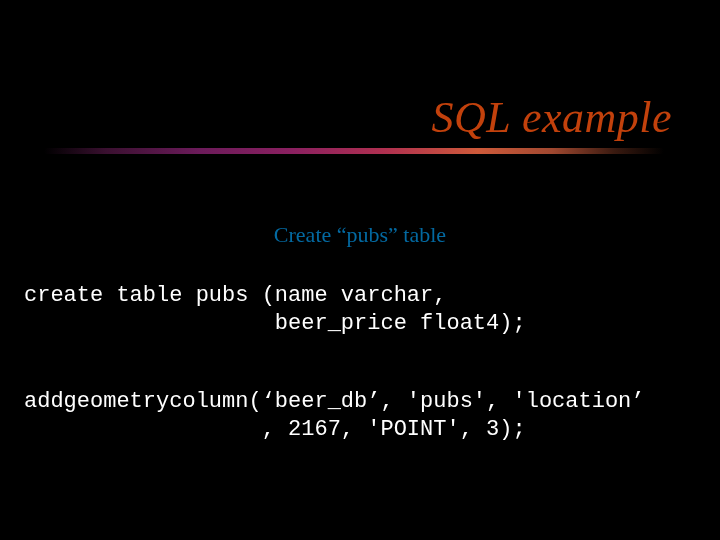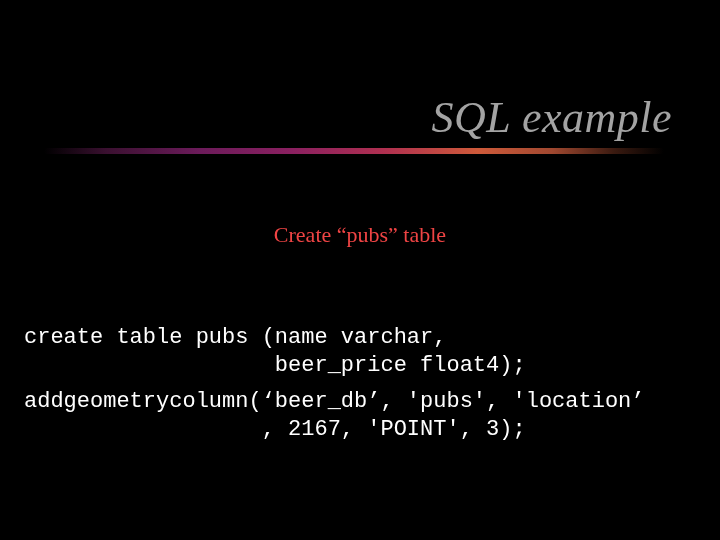--- a/index.html
+++ b/index.html
@@ -16,21 +16,21 @@
     height: 540px;
     position: relative;
     box-sizing: border-box;
   }
   .title {
     position: absolute;
     top: 92px;
     right: 48px;
     font-size: 44px;
     font-style: italic;
-    color: #a3a3a3;
+    color: #c2410c;
     font-family: "Times New Roman", Times, serif;
     letter-spacing: 0.5px;
   }
   .rule {
     position: absolute;
     top: 148px;
     left: 44px;
     width: 620px;
     height: 6px;
     background: linear-gradient(to right,
@@ -44,34 +44,34 @@
       #3a1a10 92%,
       #000000 100%);
     border-radius: 3px;
   }
   .subtitle {
     position: absolute;
     top: 222px;
     left: 0;
     width: 720px;
     text-align: center;
-    color: #ef4444;
+    color: #0369a1;
     font-size: 22px;
     font-family: "Times New Roman", Times, serif;
   }
   .code {
     position: absolute;
     left: 24px;
     color: #ffffff;
     font-family: "Courier New", Courier, monospace;
     font-size: 22px;
     line-height: 1.25;
     white-space: pre;
   }
-  .code1 { top: 282px; margin-top: 42px; }
+  .code1 { top: 282px; }
   .code2 { top: 388px; }
 </style>
 </head>
 <body>
 
 <div class="slide">
   <div class="title">SQL example</div>
   <div class="rule"></div>
   <div class="subtitle">Create “pubs” table</div>
   <div class="code code1"><span>create table pubs (name varchar,</span>

